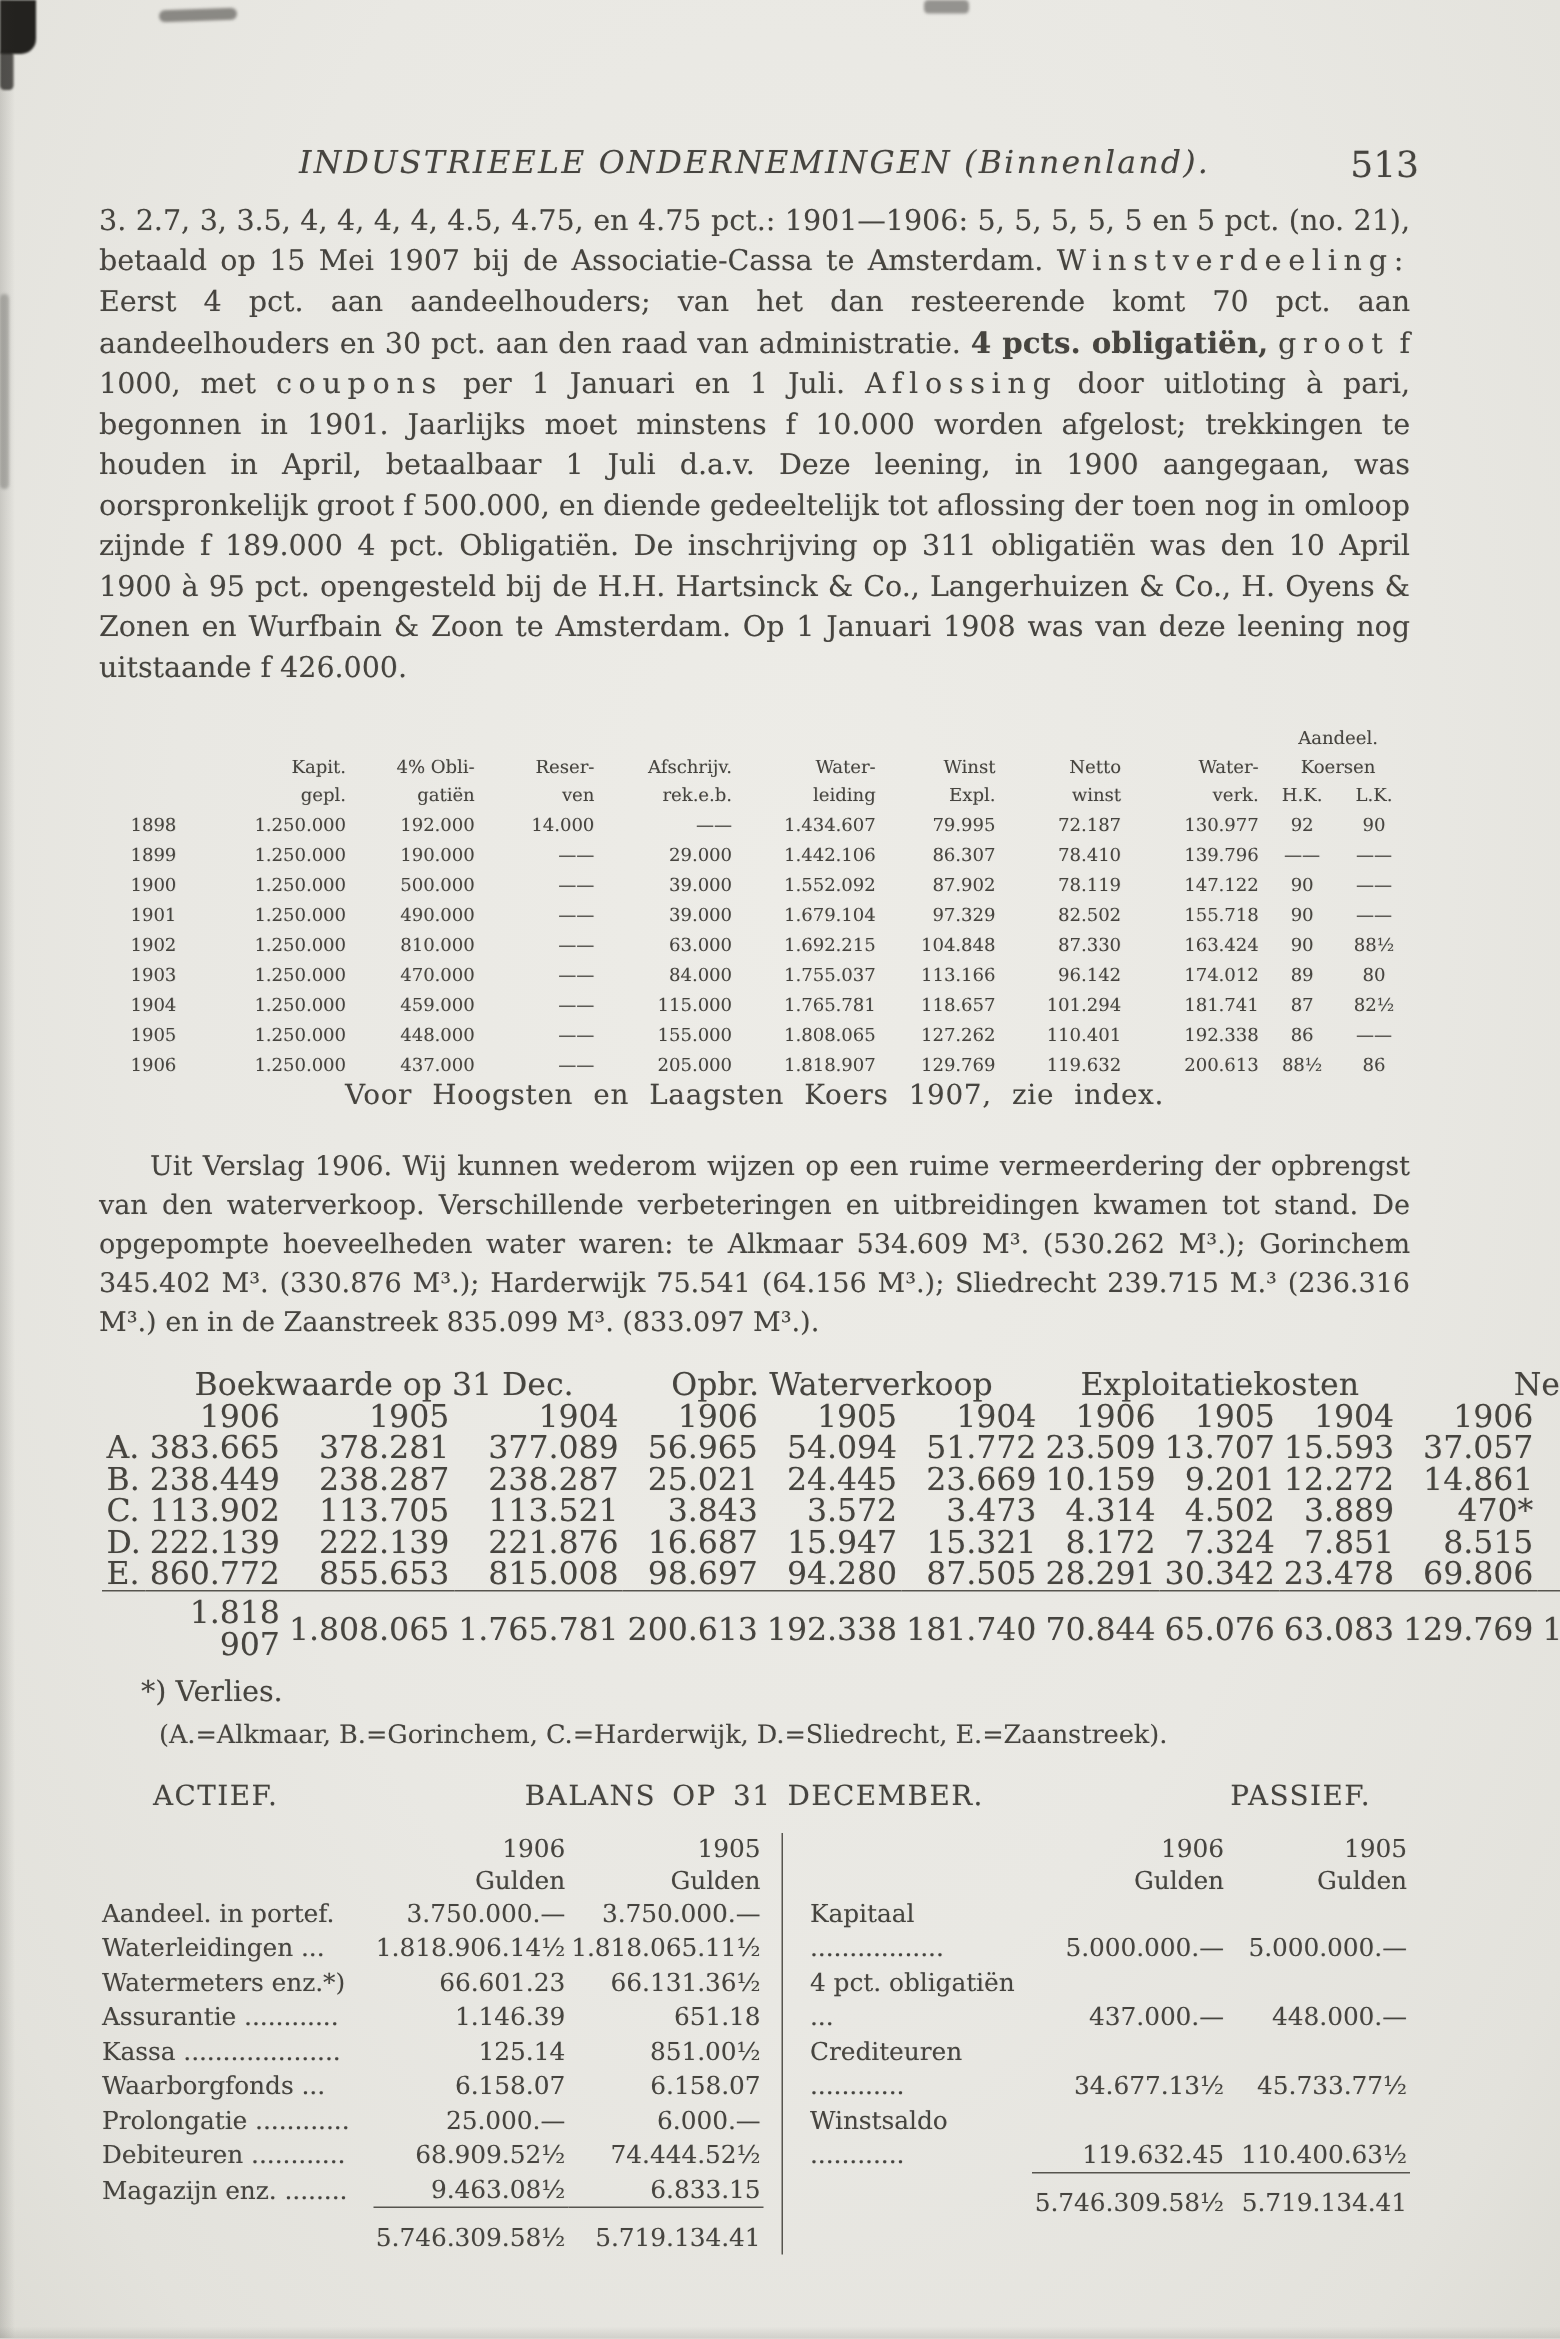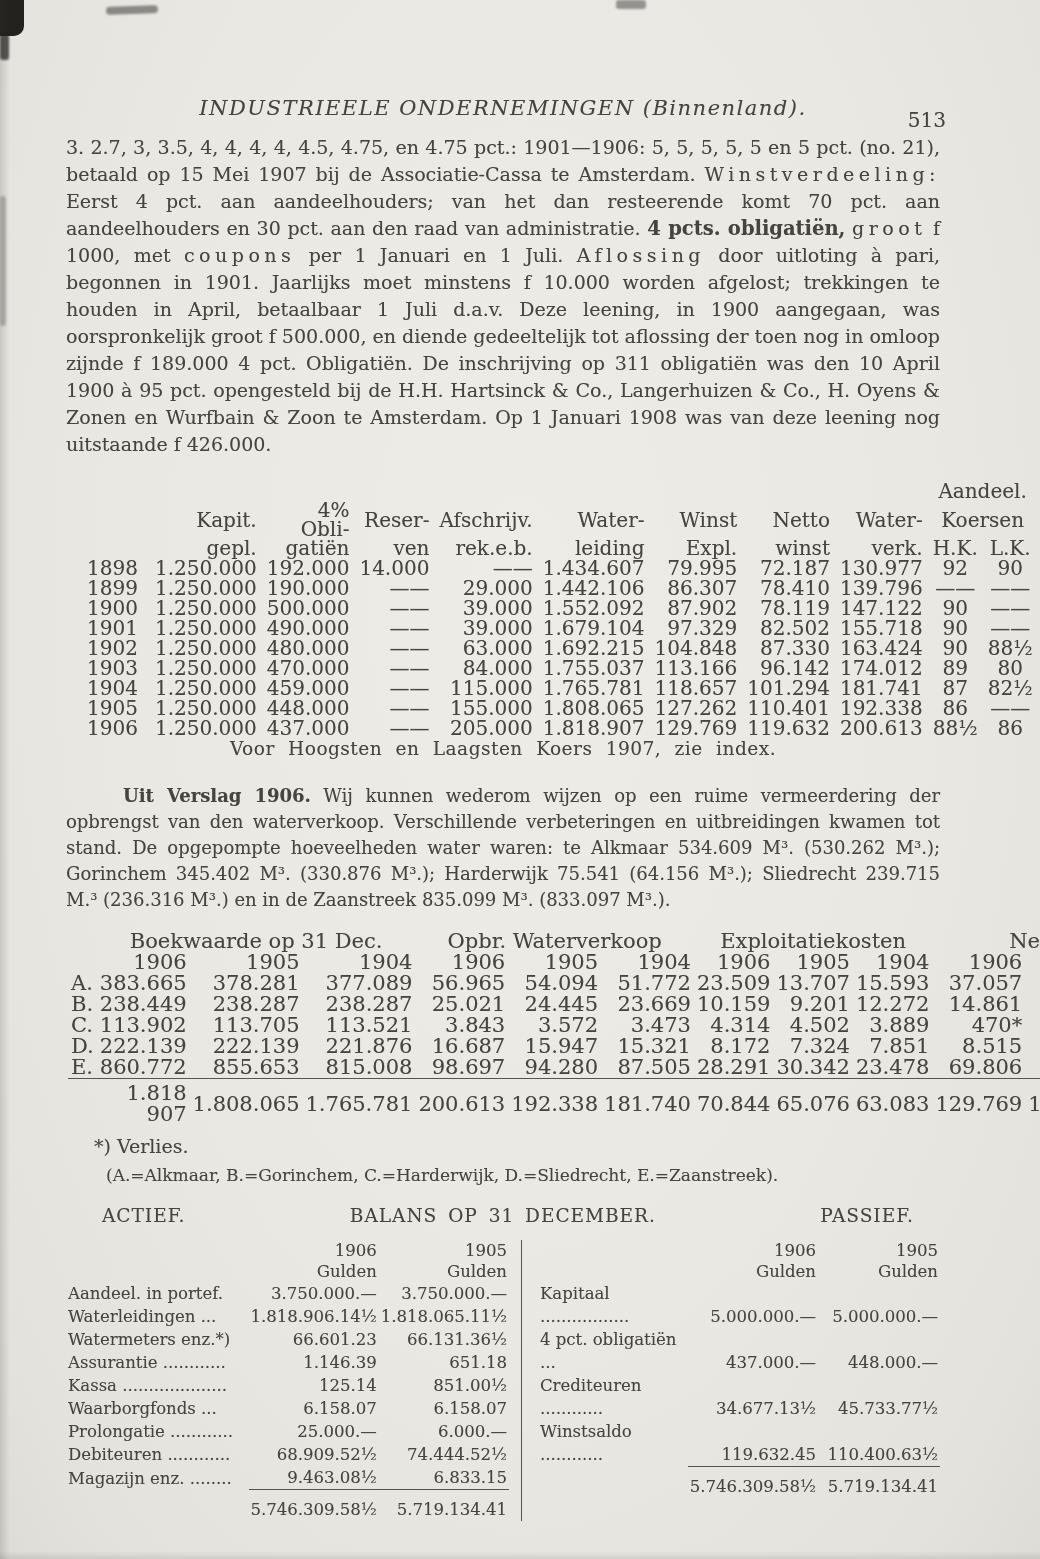--- a/index.html
+++ b/index.html
@@ -19,32 +19,32 @@
   .corner-mark2 { top:34px; left:0; width:9px; height:26px; background:rgba(35,34,31,.75); border-radius:3px; filter:blur(0.8px); }
   .smudge1 { top:6px; left:106px; width:52px; height:8px; background:rgba(45,43,39,.5); border-radius:4px; transform:rotate(-2deg); filter:blur(1px); }
   .smudge2 { top:0; left:616px; width:30px; height:9px; background:rgba(45,43,39,.45); border-radius:3px; filter:blur(1px); }
   .smudge3 { top:196px; left:0; width:6px; height:130px; background:rgba(52,50,45,.28); border-radius:3px; filter:blur(1.2px); }
   .edge-left { top:0; left:0; bottom:0; width:10px; background:linear-gradient(to right, rgba(52,50,45,.16), rgba(52,50,45,0)); }
   .edge-bottom { left:0; right:0; bottom:0; height:8px; background:linear-gradient(to top, rgba(52,50,45,.12), rgba(52,50,45,0)); }
 
   
   .page-header { position:relative; height:28px; }
   .page-title { text-align:center; font-style:italic; font-size:21px; letter-spacing:1.5px; }
-  .page-num { position:absolute; right:-6px; top:12px; font-size:20px; font-style:normal; }
+  .page-num { position:absolute; right:-6px; top:0; font-size:24px; font-style:normal; }
 
   
   .para { margin-top:10px; font-size:19px; line-height:27px; text-align:justify; }
   .spaced { letter-spacing:4.5px; }
   .boldseg { font-weight:bold; font-size:19.5px; }
-  .lead-bold { font-weight:bold;margin-left:23px; }
+  .lead-bold { font-weight:normal; }
   .indent { text-indent:34px; }
 
   
   table { border-collapse:collapse; }
-  .t1 { margin:24px 0 0 16px; font-size:20px; }
+  .t1 { margin:24px 0 0 16px; font-size:12px; }
   .t1 th { font-weight:normal; line-height:19px; padding:0 5px; text-align:right; }
   .t1 td { line-height:20px; padding:0 5px; text-align:right; }
   .t1 td:first-child, .t1 th:first-child { text-align:left; padding-right:12px; }
   .t1 .center { text-align:center; }
   .t1 td:nth-child(10), .t1 td:nth-child(11) { text-align:center;margin-top:28px; }
   .c-year{width:58px}.c-kap{width:96px}.c-obl{width:86px}.c-res{width:80px}.c-afs{width:92px}
   .c-wat{width:96px}.c-win{width:80px}.c-net{width:84px}.c-ver{width:92px}.c-hk{width:48px}.c-lk{width:48px}
 
   .index-note { text-align:center; font-size:18.5px; word-spacing:7px; letter-spacing:0.5px; }
 
@@ -196,21 +196,21 @@
             <td>1.679.104</td>
             <td>97.329</td>
             <td>82.502</td>
             <td>155.718</td>
             <td>90</td>
             <td>——</td>
           </tr>
           <tr>
             <td>1902</td>
             <td>1.250.000</td>
-            <td>480.000</td>
+            <td>810.000</td>
             <td>——</td>
             <td>63.000</td>
             <td>1.692.215</td>
             <td>104.848</td>
             <td>87.330</td>
             <td>163.424</td>
             <td>90</td>
             <td>88½</td>
           </tr>
           <tr>

